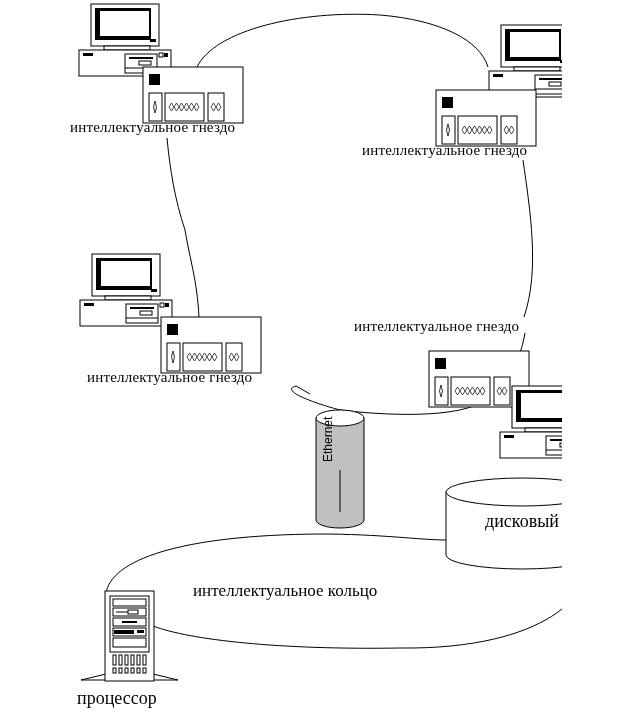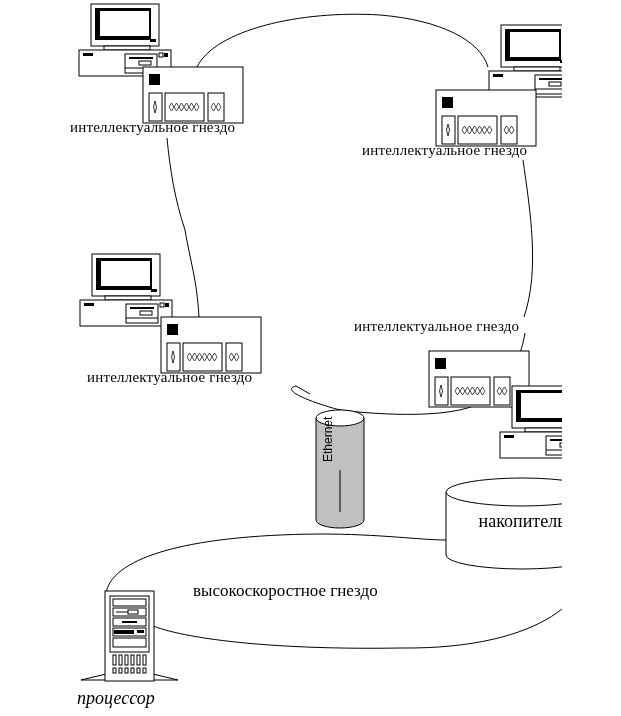--- a/index.html
+++ b/index.html
@@ -2,21 +2,21 @@
 <html><head>
   <meta charset="utf-8">
   <style>
     html, body { margin: 0; padding: 0; background: #ffffff; }
     #stage { position: relative; width: 562px; height: 716px; background: #ffffff; overflow: hidden; }
     svg { position: absolute; left: 0; top: 0; }
     .lbl { position: absolute; font-family: "Liberation Serif", "DejaVu Serif", serif; color: #000; white-space: nowrap; line-height: 1; }
     .lbl-node { font-size: 15px; letter-spacing: 0.2px; }
     .lbl-ring { font-size: 17px; }
     .lbl-disk { font-size: 18px; text-align: center; width: 150px; line-height: 22px; }
-    .lbl-proc { font-size: 18px; font-style: italic; }
+    .lbl-proc { font-size: 18px; }
   </style>
 </head>
 <body>
 
 <div id="stage">
   <svg width="621" height="716" viewBox="0 0 621 716">
     <defs>
 
       <g id="socket">
         <rect x="0" y="0" width="100" height="56" fill="#fff" stroke="#000" stroke-width="1"></rect>
@@ -119,18 +119,18 @@
   </svg>
 
   <div class="lbl lbl-node" style="left:70px; top:120px;">интеллектуальное гнездо</div>
   <div class="lbl lbl-node" style="left:362px; top:143px;">интеллектуальное гнездо</div>
   <div class="lbl lbl-node" style="left:87px; top:370px;">интеллектуальное гнездо</div>
   <div class="lbl lbl-node" style="left:354px; top:319px;">интеллектуальное гнездо</div>
 
   <div class="lbl" style="left:322px; top:462px; transform:rotate(-90deg); transform-origin:left top; font-family:'Liberation Sans','DejaVu Sans',sans-serif; font-size:12px;">Ethernet</div>
 
   <div class="lbl lbl-disk" style="left:447px; top:510px;">
-    <div>накопитель</div>
+    <div>дисковый</div>
   </div>
 
-  <div class="lbl lbl-ring" style="left:193px; top:582px;">высокоскоростное гнездо</div>
+  <div class="lbl lbl-ring" style="left:193px; top:582px;">интеллектуальное кольцо</div>
   <div class="lbl lbl-proc" style="left:77px; top:689px;">процессор</div>
 </div>
 
 </body></html>

